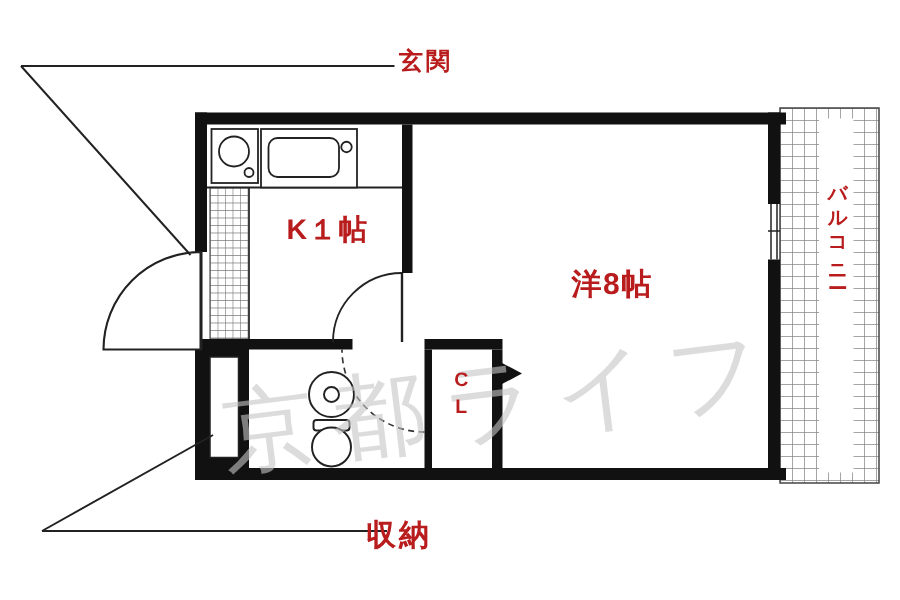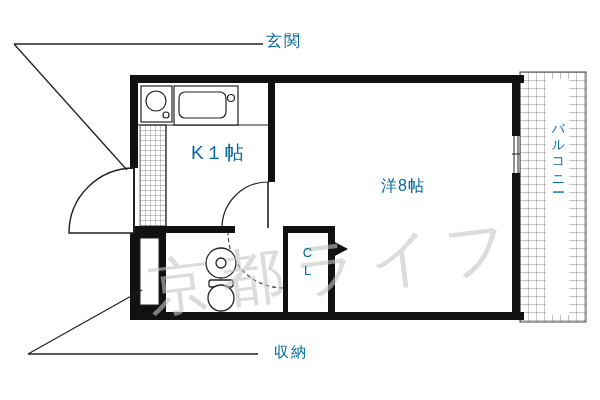--- a/index.html
+++ b/index.html
@@ -1,25 +1,25 @@
 <!DOCTYPE html>
 <html><head>
 <meta charset="utf-8">
 <style>
   html,body{margin:0;padding:0;background:#ffffff;}
   #canvas{
     position:relative;width:600px;height:400px;background:#ffffff;
     overflow:hidden;font-family:"Liberation Sans", sans-serif;color:#111;
   }
   #plan-svg{position:absolute;left:0;top:0;}
-  .label{position:absolute;white-space:nowrap;color:#0369a1;}
+  .label{position:absolute;white-space:nowrap;color:#b91c1c;font-weight:bold;}
   .label-entrance{left:266px;top:31px;font-size:16px;letter-spacing:2px;}
-  .label-storage{left:274px;top:343px;font-size:15px;letter-spacing:2px;}
+  .label-storage{left:244px;top:343px;font-size:20px;letter-spacing:2px;}
   .label-kitchen{left:191px;top:140px;font-size:19px;letter-spacing:1px;}
-  .label-room{left:381px;top:176px;font-size:16px;letter-spacing:1px;}
+  .label-room{left:381px;top:176px;font-size:20px;letter-spacing:1px;}
   .vtext{writing-mode:vertical-rl;text-orientation:upright;}
   .label-closet{left:300px;top:245px;font-size:13px;letter-spacing:3px;}
   .label-balcony{left:549px;top:114px;font-size:13px;letter-spacing:3px;}
   .watermark{
     position:absolute;left:148px;top:248px;font-size:62px;letter-spacing:12px;
     color:#c6c6c6;opacity:0.6;transform:rotate(-7deg);transform-origin:left center;
     white-space:nowrap;pointer-events:none;
   }
 </style>
 </head>

